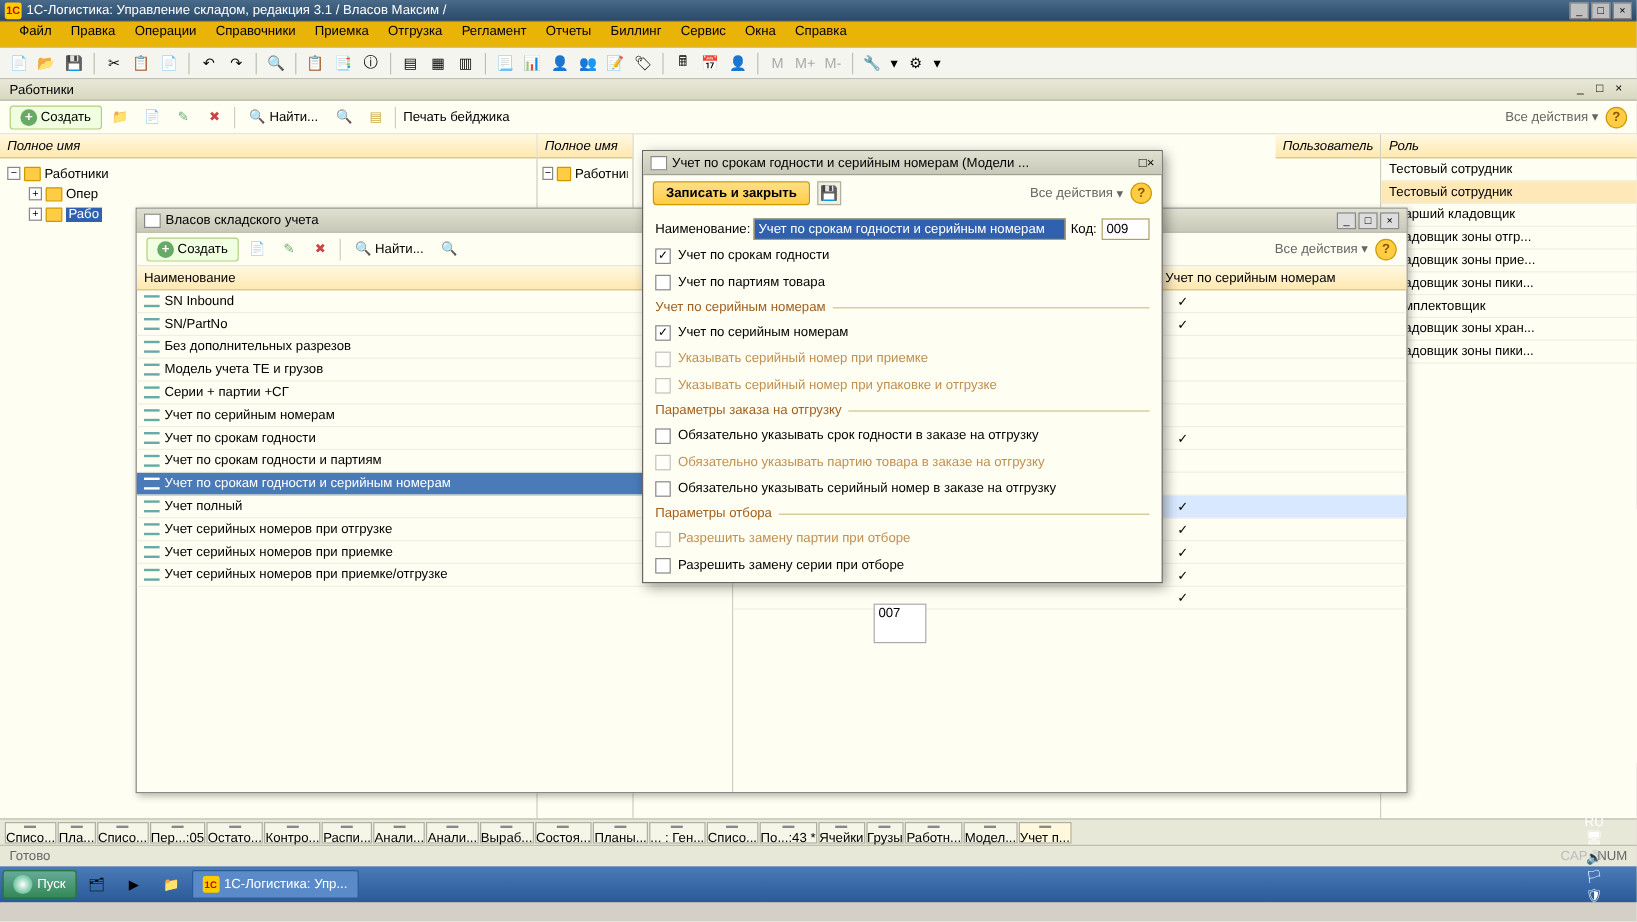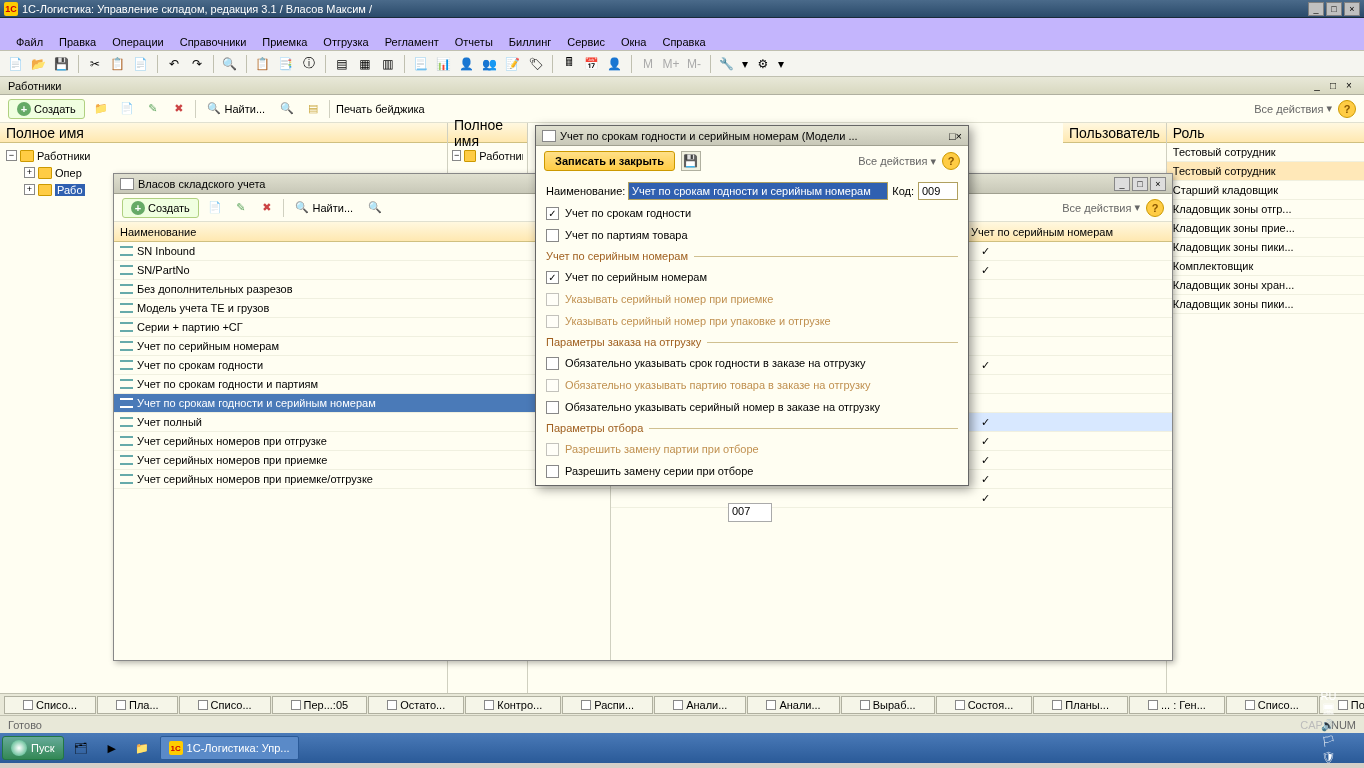--- a/index.html
+++ b/index.html
@@ -1,38 +1,38 @@
 <!DOCTYPE html>
 <html><head>
 <meta charset="utf-8">
 <style>
 * { margin:0; padding:0; box-sizing:border-box; font-family:"MS Sans Serif",Arial,sans-serif; font-size:11px; }
 body { background:#d4d0c8; overflow:hidden; }
 .titlebar { background:linear-gradient(#4a6a8a,#2a4a6a); color:#fff; height:18px; display:flex; align-items:center; padding:0 4px; border-bottom:1px solid #1a2a3a; }
 .titlebar .logo { width:14px; height:14px; background:#ffcc00; border-radius:2px; margin-right:4px; font-size:9px; font-weight:bold; color:#c00; display:flex; align-items:center; justify-content:center; }
 .titlebar .title { flex:1; font-size:11px; }
 .titlebar .winbtn { width:16px; height:14px; background:#c0c0c0; border:1px solid #808080; margin-left:2px; display:flex; align-items:center; justify-content:center; font-size:9px; cursor:pointer; color:#000; }
-.menubar { background:#c4b5fd; height:33px; display:flex; align-items:flex-end; padding:0 8px; border-bottom:1px solid #c0c0b0; }
+.menubar { background:#eab308; height:22px; display:flex; align-items:flex-start; padding:0 8px; border-bottom:1px solid #c0c0b0; }
 .menubar .menu-item { padding:2px 8px; cursor:pointer; }
 .toolbar { background:#f5f5f0; height:26px; display:flex; align-items:center; padding:0 6px; border-bottom:1px solid #c0c0b0; gap:3px; }
 .toolbar .tb-btn { width:20px; height:20px; display:flex; align-items:center; justify-content:center; cursor:pointer; font-size:12px; }
 .toolbar .sep { width:1px; height:18px; background:#c0c0b0; margin:0 3px; }
 .subheader { background:linear-gradient(#e8e8d8,#d8d8c0); height:18px; display:flex; align-items:center; padding:0 8px; border-bottom:1px solid #b0b0a0; font-size:11px; }
 .subheader .sp { flex:1; }
 .subheader .ic { width:14px; height:12px; margin-left:2px; cursor:pointer; display:flex; align-items:center; justify-content:center; font-size:10px; }
 .subtoolbar { background:#fffef2; height:28px; display:flex; align-items:center; padding:0 8px; gap:6px; border-bottom:1px solid #e0e0d0; }
 .btn-create { display:flex; align-items:center; gap:3px; border:1px solid #b0d080; background:#f0ffe0; padding:2px 8px; border-radius:3px; cursor:pointer; }
 .btn-create .plus { width:14px; height:14px; background:#6a6; border-radius:50%; color:#fff; display:flex; align-items:center; justify-content:center; font-weight:bold; }
 .ic-btn { width:20px; height:20px; display:flex; align-items:center; justify-content:center; cursor:pointer; }
 .find-btn { display:flex; align-items:center; gap:3px; padding:2px 6px; cursor:pointer; }
 .actions-dd { margin-left:auto; color:#666; cursor:pointer; display:flex; align-items:center; gap:3px; }
 .help-ic { width:18px; height:18px; border-radius:50%; background:#ffcc44; border:1px solid #cc9900; display:flex; align-items:center; justify-content:center; font-weight:bold; color:#885500; cursor:pointer; }
 .content { display:flex; height:570px; background:#fffef2; }
 .left-tree { width:448px; border-right:1px solid #d0d0c0; display:flex; flex-direction:column; }
-.col-header { background:linear-gradient(#fff8e0,#ffe8b0); height:20px; display:flex; align-items:center; padding:0 6px; border-bottom:1px solid #d0c080; font-size:14px; }
+.col-header { background:linear-gradient(#fff8e0,#ffe8b0); height:20px; display:flex; align-items:center; padding:0 6px; border-bottom:1px solid #d0c080; font-size:11px;font-style:italic; }
 .tree-body { padding:4px; }
 .tree-row { height:17px; display:flex; align-items:center; gap:3px; cursor:pointer; }
 .exp { width:11px; height:11px; border:1px solid #888; background:#fff; display:flex; align-items:center; justify-content:center; font-size:9px; line-height:1; }
 .folder { width:14px; height:12px; background:#ffcc44; border:1px solid #cc9900; border-radius:1px; }
 .tree-row.sel .lbl { background:#ffe088; }
 .mid-tree { width:80px; border-right:1px solid #d0d0c0; }
 .right-panels { flex:1; display:flex; }
 .user-col { flex:1; border-right:1px solid #d0d0c0; }
 .role-col { flex:1; }
 .role-list .role-row { height:19px; display:flex; align-items:center; padding:0 6px; border-bottom:1px solid #f0f0e0; cursor:pointer; white-space:nowrap; overflow:hidden; text-overflow:ellipsis; }
@@ -44,21 +44,21 @@
 .win-titlebar .wb { width:16px; height:14px; border:1px solid #888; background:#ddd; margin-left:2px; cursor:pointer; display:flex; align-items:center; justify-content:center; font-size:9px; }
 .models-body { display:flex; height:calc(100% - 48px); }
 .models-left { width:497px; border-right:1px solid #d0d0c0; }
 .models-right { flex:1; }
 .mdl-hdr { background:linear-gradient(#fff8e0,#ffe8b0); height:20px; display:flex; align-items:center; padding:0 6px; border-bottom:1px solid #d0c080; }
 .mdl-list .mdl-row { height:19px; display:flex; align-items:center; padding:0 6px; border-bottom:1px solid #f0f0e0; cursor:pointer; gap:4px; }
 .mdl-list .mdl-row.sel { background:#4a7ab8; color:#fff; }
 .mdl-ic { width:13px; height:10px; border-top:2px solid #6aa; border-bottom:2px solid #6aa; }
 .mdl-row.sel .mdl-ic { border-color:#fff; }
 .chk-mark { color:#000; }
-.code-cell { position:absolute; left:614px; top:329px; width:44px; height:19px; border:1px solid #aaa; background:#fff; padding:1px 3px; }
+.code-cell { position:absolute; left:614px; top:329px; width:44px; height:33px; border:1px solid #aaa; background:#fff; padding:1px 3px; }
 
 .win-dialog { position:absolute; left:535px; top:125px; width:434px; height:361px; background:#fffef2; border:1px solid #666; box-shadow:3px 3px 10px rgba(0,0,0,0.4); }
 .dlg-titlebar { background:linear-gradient(#e0e0d0,#c8c8b8); height:20px; display:flex; align-items:center; padding:0 6px; border-bottom:1px solid #a0a090; }
 .dlg-titlebar .ic { width:14px; height:12px; background:#fff; border:1px solid #888; margin-right:4px; }
 .dlg-titlebar .sp { flex:1; }
 .dlg-toolbar { height:30px; display:flex; align-items:center; padding:0 8px; gap:6px;justify-content:space-between; }
 .btn-save { background:linear-gradient(#ffe088,#ffcc44); border:1px solid #cc9900; padding:3px 10px; border-radius:3px; font-weight:bold; cursor:pointer; }
 .save-ic { width:20px; height:20px; border:1px solid #b0b0a0; background:#f0f0e0; display:flex; align-items:center; justify-content:center; cursor:pointer; font-size:12px; }
 .dlg-body { padding:4px 10px; }
 .dlg-row { display:flex; align-items:center; height:22px; gap:4px; }
@@ -68,21 +68,21 @@
 .dlg-input.code { width:40px; flex:0; }
 .chk-row { display:flex; align-items:center; height:22px; gap:6px; }
 .chk { width:13px; height:13px; border:1px solid #888; background:#fff; display:flex; align-items:center; justify-content:center; font-size:10px; cursor:pointer; }
 .chk.dis { opacity:0.5; }
 .chk-lbl { cursor:pointer; }
 .chk-lbl.dis { color:#c09050; }
 .section-hdr { color:#a06020; font-weight:normal; height:20px; display:flex; align-items:center; gap:6px; }
 .section-hdr .line { flex:1; height:1px; background:#d0c090; }
 
 .tabs-bar { background:#e8e8d8; height:22px; display:flex; align-items:center; padding:0 4px; gap:1px; border-top:1px solid #c0c0b0; overflow:hidden; }
-.doc-tab { background:#f5f5e8; border:1px solid #b0b0a0; padding:2px 18px; height:18px; display:flex; align-items:center; gap:3px; cursor:pointer; font-size:10px; white-space:nowrap; }
+.doc-tab { background:#f5f5e8; border:1px solid #b0b0a0; padding:2px 0; height:18px; display:flex; align-items:center; gap:3px; cursor:pointer; font-size:10px; white-space:nowrap;flex-direction:column; }
 .doc-tab.active { background:#fff8dd; }
 .doc-tab .di { width:10px; height:10px; background:#fff; border:1px solid #888; }
 .status-bar { background:#e8e8d8; height:18px; display:flex; align-items:center; padding:0 8px; border-top:1px solid #c0c0b0; font-size:11px; color:#666; }
 .status-bar .sp { flex:1; }
 .taskbar { background:linear-gradient(#4a7ab8,#2a5a98); height:30px; display:flex; align-items:center; padding:0 2px; gap:3px; }
 .start-btn { height:24px; padding:0 8px; background:linear-gradient(#6a9,#385); border:1px solid #274; border-radius:3px; color:#fff; display:flex; align-items:center; gap:4px; cursor:pointer; }
 .start-orb { width:16px; height:16px; background:radial-gradient(#fff,#3a7); border-radius:50%; }
 .tb-app { height:24px; padding:0 8px; background:#3a6aa8; border:1px solid #2a5a98; border-radius:2px; color:#fff; display:flex; align-items:center; gap:4px; cursor:pointer; max-width:170px; white-space:nowrap; overflow:hidden; }
 .tb-app.active { background:#5a8ac8; }
 .tb-ql { width:28px; height:24px; display:flex; align-items:center; justify-content:center; cursor:pointer; }
@@ -288,21 +288,21 @@
           <div class="mdl-row">
             <div class="mdl-ic"></div>
             <span>Без дополнительных разрезов</span>
           </div>
           <div class="mdl-row">
             <div class="mdl-ic"></div>
             <span>Модель учета ТЕ и грузов</span>
           </div>
           <div class="mdl-row">
             <div class="mdl-ic"></div>
-            <span>Серии + партию +СГ</span>
+            <span>Серии + партии +СГ</span>
           </div>
           <div class="mdl-row">
             <div class="mdl-ic"></div>
             <span>Учет по серийным номерам</span>
           </div>
           <div class="mdl-row">
             <div class="mdl-ic"></div>
             <span>Учет по срокам годности</span>
           </div>
           <div class="mdl-row">

